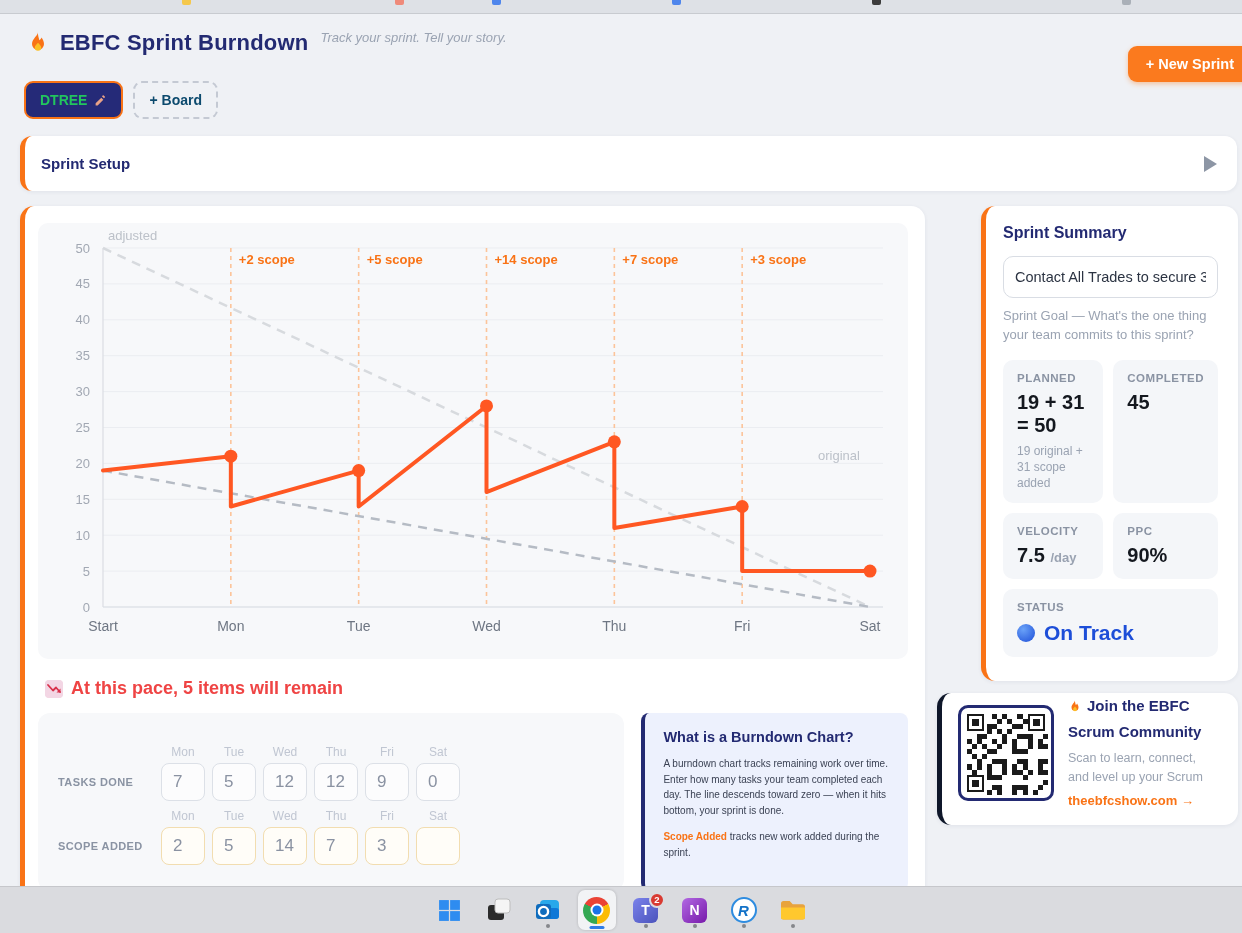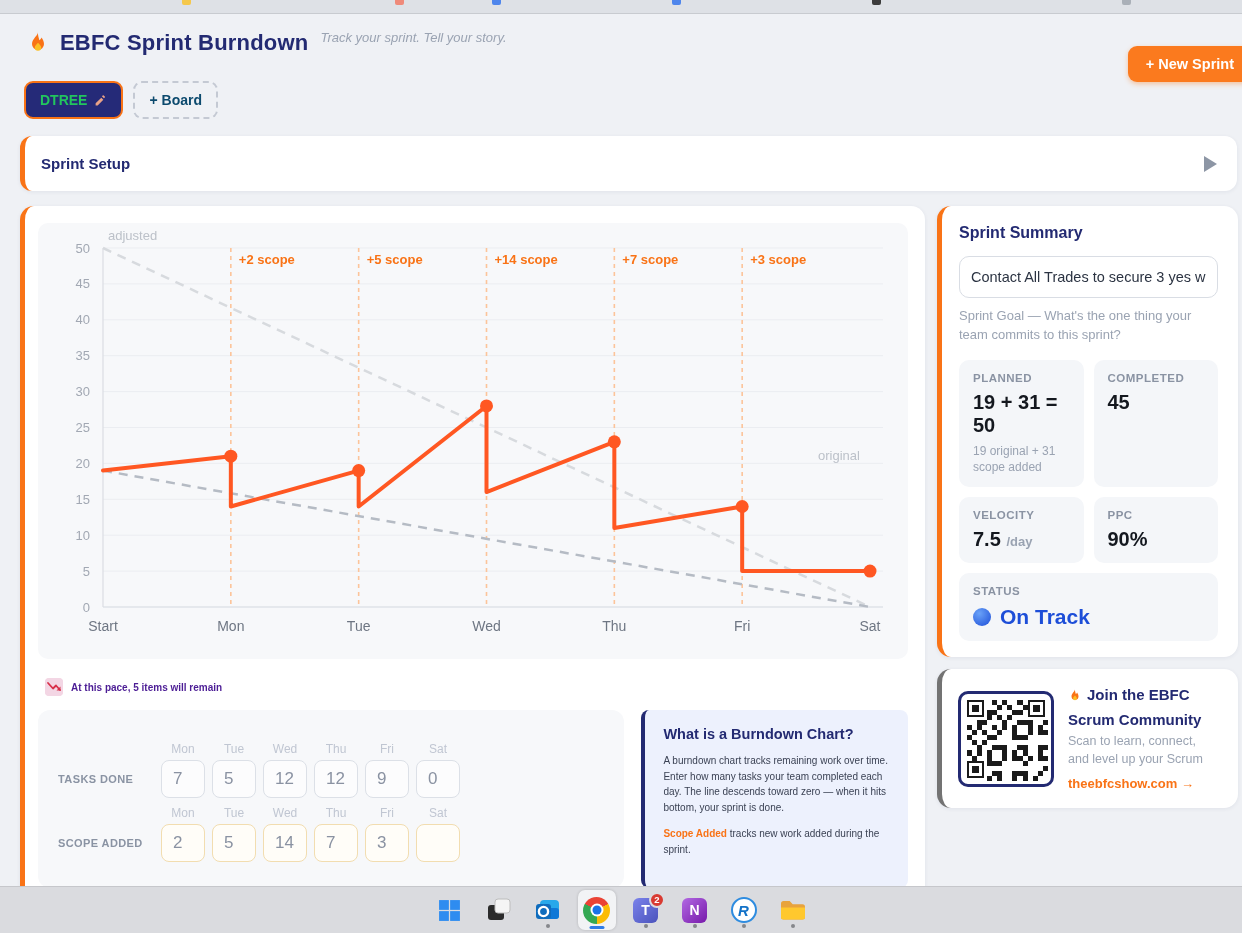--- a/index.html
+++ b/index.html
@@ -47,21 +47,21 @@
   .g-original { stroke:#b5bbc4; }
   .vline { stroke:#fcc49a; stroke-width:1.6; stroke-dasharray:4 4; }
   .burn { fill:none; stroke:#ff5722; stroke-width:4; stroke-linejoin:round; stroke-linecap:round; }
   .dot { fill:#ff5722; }
   .scope-t { fill:#f97316; font-size:13px; font-weight:700; }
   .ytick { fill:#a2a8b3; font-size:13px; text-anchor:end; }
   .xtick { fill:#6e7683; font-size:14px; text-anchor:middle; }
   .glabel { fill:#bcc1c9; font-size:13px; }
 
   .pace-note { display:flex; align-items:center; gap:8px; margin:19px 0 0 7px;
-    color:#4c1d95; font-weight:700; font-size:10px; }
+    color:#ef4444; font-weight:700; font-size:18px; }
   .pace-ico { width:18px; height:18px; border-radius:4px; background:#f3d6e4; }
 
   .bottom-row { display:flex; gap:17px; margin-top:14px; }
   .tasks-card { width:590px; background:#f7f8fa; border-radius:12px; padding:32px 0 26px 20px; }
   .input-row { display:flex; align-items:flex-end; }
   .input-row + .input-row { margin-top:8px; }
   .row-label { width:103px; padding-bottom:13px; font-size:11px; font-weight:700; color:#8a93a3; letter-spacing:.4px; }
   .cells { display:flex; gap:7px; }
   .cell { width:44px; }
   .cell .day { font-size:12px; color:#c0c6d2; text-align:center; margin-bottom:4px; }
@@ -70,42 +70,42 @@
   .cell.scope input { border-color:#f2ddb0; background:#fffdf8; }
 
   .info-box { width:268px; background:#edf1fd; border-left:4px solid #232a72; border-radius:8px; padding:16px 18px 18px; }
   .info-box h3 { font-size:14.5px; font-weight:800; color:#232a72; }
   .info-box p { margin-top:11px; font-size:10px; line-height:1.55; color:#3b4254; }
   .hl { color:#f97316; font-weight:700; }
 
   
   .right-col { width:301px; display:flex; flex-direction:column; gap:12px; }
   .summary-card { background:#fff; border-radius:14px; border-left:5px solid #f97316;
-    box-shadow:0 1px 4px rgba(30,40,90,.07); padding:18px 20px 16px 17px; }
+    box-shadow:0 1px 4px rgba(30,40,90,.07); padding:18px 20px 24px 17px;margin-left:44px; }
   .summary-card h2 { font-size:16px; font-weight:800; color:#232a72; }
   .goal-input { margin-top:14px; width:100%; height:42px; border:1.5px solid #d9dde4; border-radius:10px;
     padding:0 11px; font-size:14.5px; font-family:inherit; color:#2b3342; outline:none; background:#fff; }
   .goal-help { margin-top:9px; font-size:13px; color:#9aa3b2; line-height:1.45; }
   .stats-grid { display:grid; grid-template-columns:1fr 1fr; gap:10px; margin-top:15px; }
   .stat { background:#f4f6f9; border-radius:10px; padding:12px 14px; }
   .stat-label { font-size:11.5px; font-weight:600; color:#8a93a3; letter-spacing:.5px; }
   .stat-value { margin-top:7px; font-size:20px; font-weight:800; color:#14181f; }
   .stat-sub { margin-top:6px; font-size:12px; color:#9aa3b2; line-height:1.35; }
   .unit { font-size:13px; font-weight:700; color:#9aa3b2; }
   .stat.status { grid-column:1/-1; }
   .status-val { display:flex; align-items:center; gap:9px; margin-top:8px; }
   .blue-dot { width:18px; height:18px; border-radius:50%; background:radial-gradient(circle at 35% 30%,#6aa2f8,#1d4ed8); }
   .status-text { font-size:21px; font-weight:800; color:#1d4ed8; }
 
-  .qr-card { background:#fff; border-radius:14px; border-left:5px solid #737373;
-    box-shadow:0 1px 4px rgba(30,40,90,.07); padding:16px 14px 16px 16px; display:flex; gap:14px; align-items:center; }
+  .qr-card { background:#fff; border-radius:14px; border-left:5px solid #0f172a;
+    box-shadow:0 1px 4px rgba(30,40,90,.07); padding:3px 14px 16px 16px; display:flex; gap:14px; align-items:center; }
   .qr-frame { border:3px solid #232a72; border-radius:10px; padding:3px; background:#fff; flex:none; }
   .qr-frame svg { display:block; }
   .comm-title { font-size:15px; font-weight:800; color:#232a72; line-height:1.35; display:flex; align-items:center; gap:5px; flex-wrap:wrap; }
-  .comm-sub { margin-top:1px; font-size:12.5px; color:#9aa3b2; line-height:1.5; }
+  .comm-sub { margin-top:7px; font-size:12.5px; color:#9aa3b2; line-height:1.5; }
   .comm-link { display:inline-block; margin-top:7px; font-size:13px; font-weight:700; color:#f97316; text-decoration:none; }
 
   
   .taskbar { position:fixed; left:0; bottom:0; width:1242px; height:47px; background:#dadbdf;
     border-top:1px solid #c6c7cb; display:flex; justify-content:center; align-items:center; gap:11px; z-index:50; }
   .tb-slot { width:38px; height:40px; position:relative; display:flex; align-items:center; justify-content:center;
     border-radius:7px; cursor:pointer; }
   .tb-slot.active { background:#f2f3f5; box-shadow:0 0 3px rgba(0,0,0,.18); }
   .active-line { position:absolute; bottom:1px; left:50%; transform:translateX(-50%); width:15px; height:3px; border-radius:2px; background:#2f7ce6; }
   .run-dot { position:absolute; bottom:2px; left:50%; transform:translateX(-50%); width:4px; height:4px; border-radius:50%; background:#85878c; }

